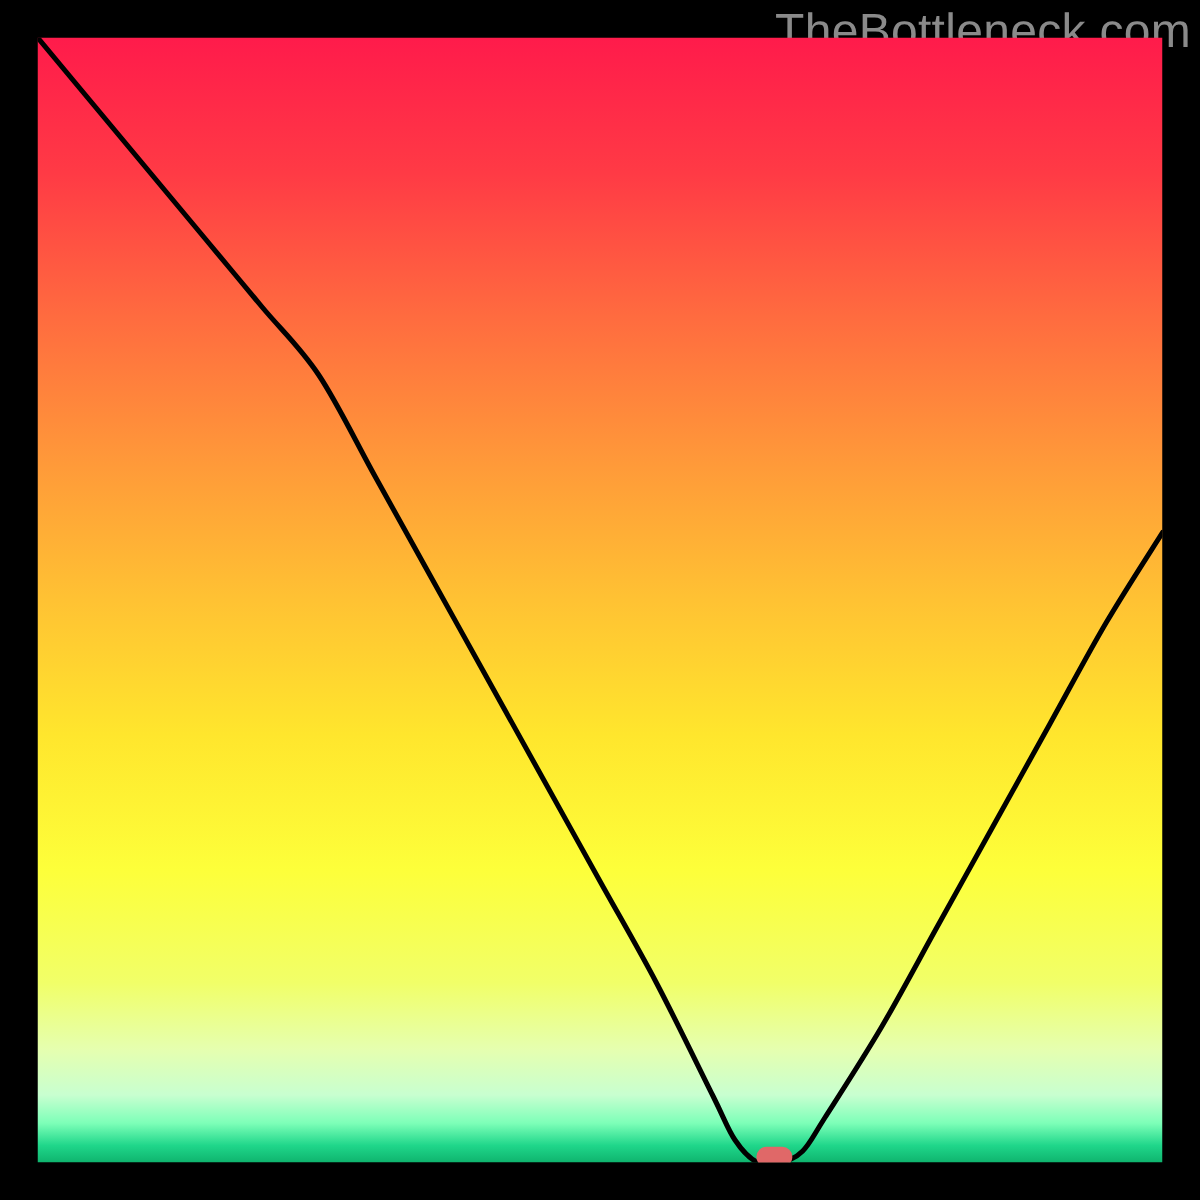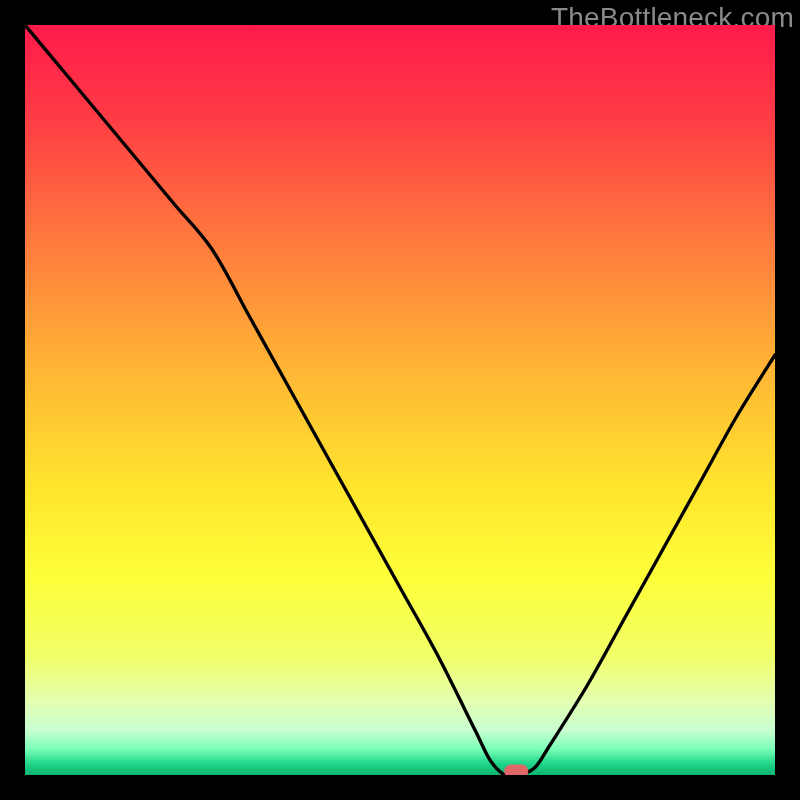--- a/index.html
+++ b/index.html
@@ -21,21 +21,21 @@
     left: 25px;
     top: 25px;
     width: 750px;
     height: 750px;
   }
   .watermark {
     position: absolute;
     top: 2px;
     right: 6px;
     font-family: Arial, Helvetica, sans-serif;
-    font-size: 28px;
+    font-size: 32px;
     color: #8a8a8a;
     letter-spacing: 0.2px;
     user-select: none;
   }
   svg { display: block; }
 </style>
 </head>
 <body>
 
 <div class="stage">

